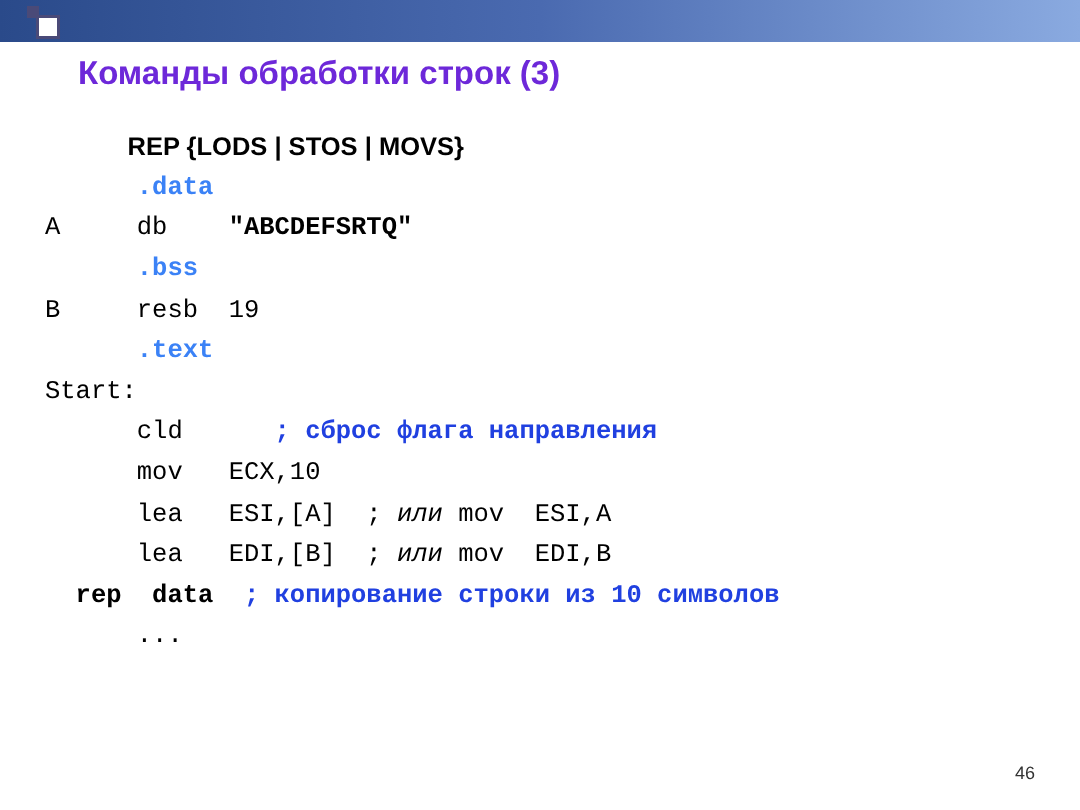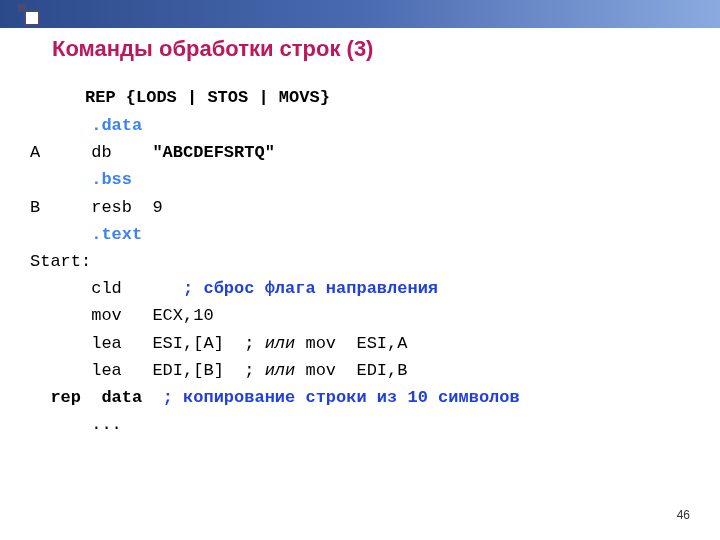--- a/index.html
+++ b/index.html
@@ -34,33 +34,33 @@
     width: 8px; height: 8px;
     background: #4a4a78;
     left: 4px; top: 4px;
   }
   .title-row {
     padding: 8px 0 0 52px;
   }
   .title-row h1 {
     font-size: 22px;
     font-weight: bold;
-    color: #be185d;
+    color: #6d28d9;
   }
   .content {
     padding: 22px 30px 0 30px;
     font-size: 17px;
     line-height: 1.65;
     color: #000000;
   }
   .intro {
     font-style: italic;
   }
   .syntax {
-    font-family: Liberation Mono, monospace;
+    font-family: Liberation Sans, sans-serif;
     font-weight: bold;
     padding-left: 55px;
   }
   .mono {
     font-family: "Courier New", Courier, monospace;
     white-space: pre;
     font-size: 17px;
     line-height: 1.6;
   }
   .red { color: #3b82f6; }
@@ -87,21 +87,21 @@
 <div class="title-row">
   <h1>Команды обработки строк (3)</h1>
 </div>
 
 <div class="content">
   <div class="syntax">REP    {LODS | STOS | MOVS}</div>
 
   <div class="mono"><span class="red bold">      .data</span>
 <span><span>A     db    </span><span class="bold">"ABCDEFSRTQ"</span></span>
 <span class="red bold">      .bss</span>
-<span>B     resb  9</span>
+<span>B     resb  19</span>
 <span class="red bold">      .text</span>
 <span>Start:</span>
 <span><span>      cld      </span><span class="blue bold">; сброс флага направления</span></span>
 <span>      mov   ECX,10</span>
 <span><span>      lea   ESI,[A]  ; </span><span style="font-style:italic">или </span><span>mov  ESI,A</span></span>
 <span><span>      lea   EDI,[B]  ; </span><span style="font-style:italic">или </span><span>mov  EDI,B</span></span>
 <span><span class="bold">  rep  data  </span><span class="blue bold">; копирование строки из 10 символов</span></span>
 <span>      ...</span></div>
 </div>
 

